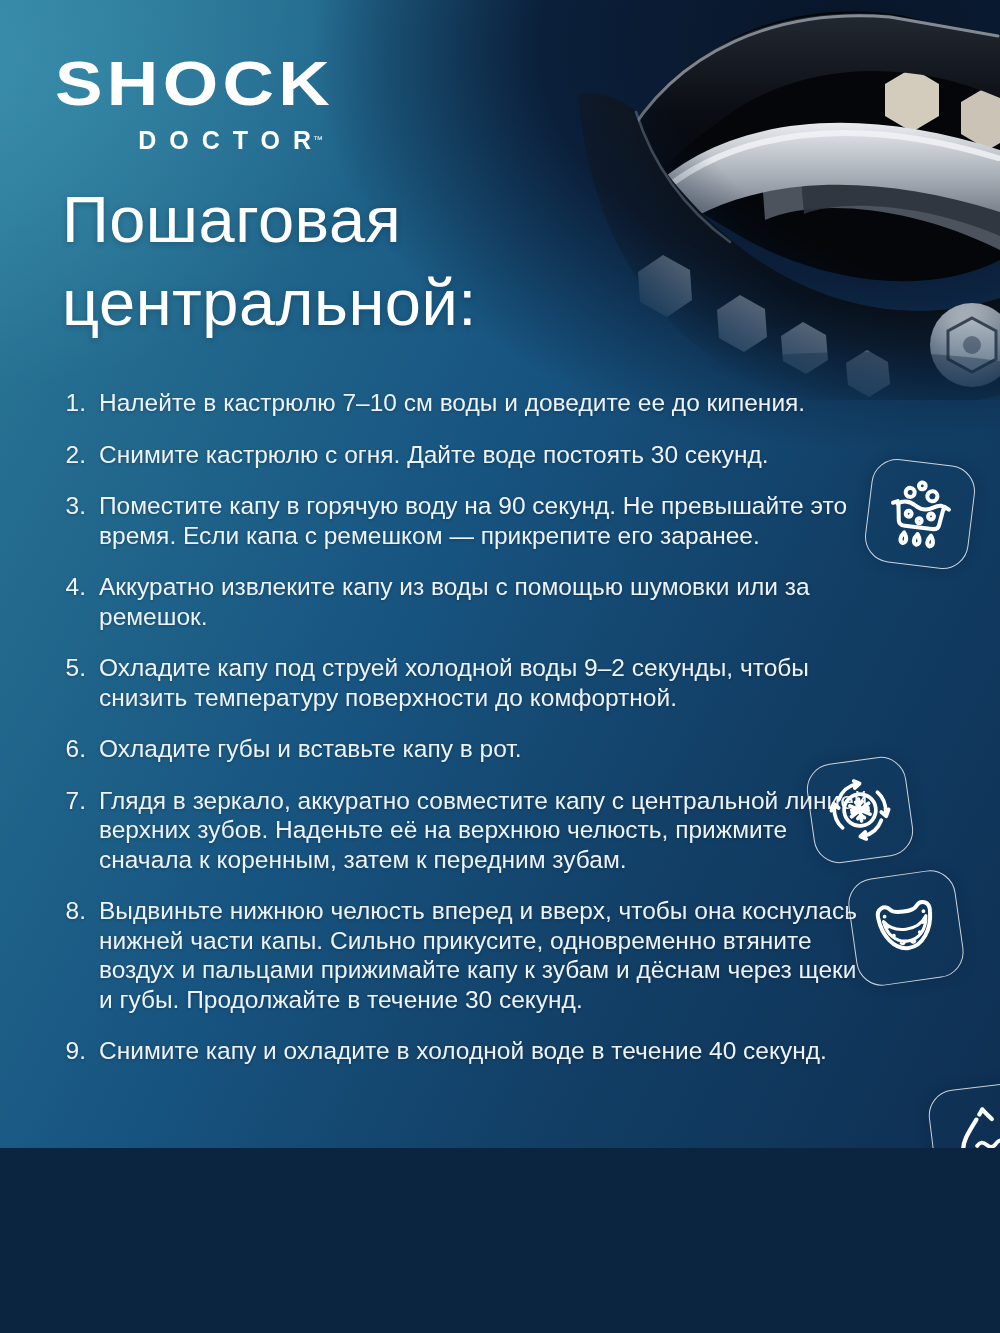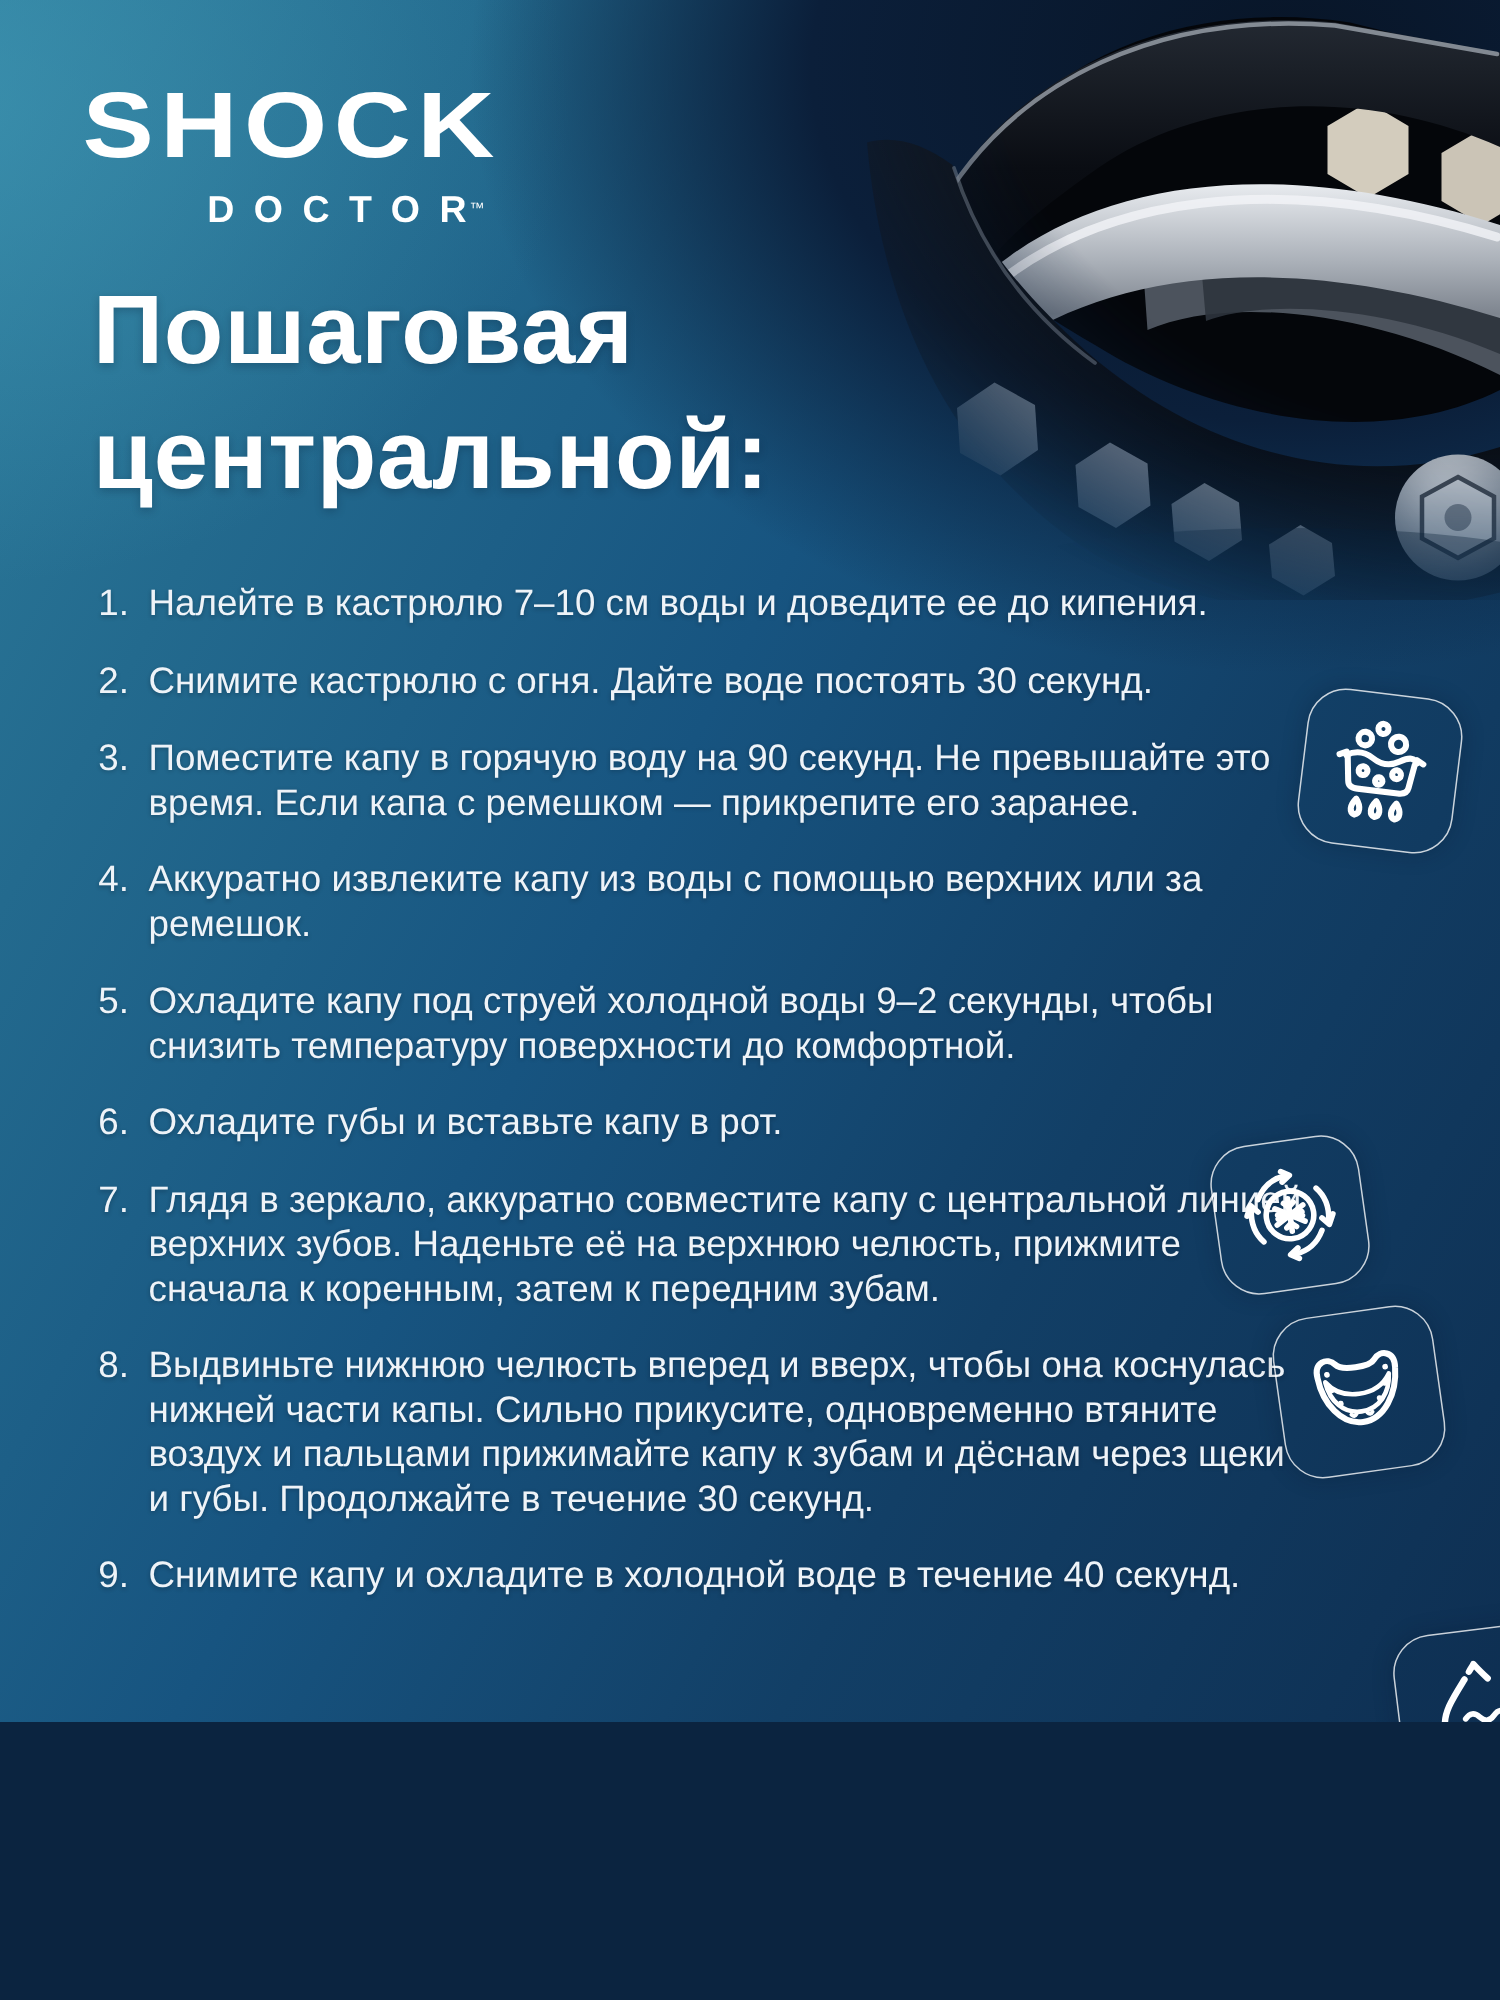--- a/index.html
+++ b/index.html
@@ -15,21 +15,21 @@
   .logo{position:absolute;left:55px;top:56px;}
   .logo-shock{
     display:block;font-weight:bold;font-size:66px;line-height:58px;
     letter-spacing:4px;transform:scale(1.08,.94);transform-origin:left top;
     color:#fff;
   }
   .logo-doctor-row{display:flex;align-items:center;justify-content:flex-end;width:268px;margin-top:12px;}
   .logo-doctor{font-weight:bold;font-size:25px;letter-spacing:13px;margin-right:-13px;color:#fff;}
   .logo-tm{font-size:10px;margin-left:2px;margin-top:-2px;color:#fff;}
   
-  .title{position:absolute;left:62px;top:178px;font-weight:bold;font-size:65px;line-height:83px;letter-spacing:.5px;text-shadow:0 2px 6px rgba(0,20,40,.25);}
+  .title{position:absolute;left:62px;top:178px;font-weight:normal;font-size:65px;line-height:83px;letter-spacing:.5px;text-shadow:0 2px 6px rgba(0,20,40,.25);}
   .title span{display:block;}
   
   .steps{position:absolute;left:28px;top:388px;width:846px;margin:0;padding:0;list-style:none;}
   .step{display:flex;margin:0 0 22px 0;font-size:24.5px;line-height:29.5px;color:#eef3f8;text-shadow:0 1px 3px rgba(0,15,30,.3);}
   .step-num{flex:none;width:58px;text-align:right;margin-right:13px;}
   .step-text{flex:1;max-width:770px;}
   
   .tile{
     position:absolute;border:1.6px solid rgba(255,255,255,.78);
     border-radius:26px;display:flex;align-items:center;justify-content:center;
@@ -126,21 +126,21 @@
       <li class="step">
         <span class="step-num">2.</span>
         <span class="step-text">Снимите кастрюлю с огня. Дайте воде постоять 30 секунд.</span>
       </li>
       <li class="step">
         <span class="step-num">3.</span>
         <span class="step-text">Поместите капу в горячую воду на 90 секунд. Не превышайте это время. Если капа с ремешком — прикрепите его заранее.</span>
       </li>
       <li class="step">
         <span class="step-num">4.</span>
-        <span class="step-text">Аккуратно извлеките капу из воды с помощью верхних или за ремешок.</span>
+        <span class="step-text">Аккуратно извлеките капу из воды с помощью шумовки или за ремешок.</span>
       </li>
       <li class="step">
         <span class="step-num">5.</span>
         <span class="step-text">Охладите капу под струей холодной воды 9–2 секунды, чтобы снизить температуру поверхности до комфортной.</span>
       </li>
       <li class="step">
         <span class="step-num">6.</span>
         <span class="step-text">Охладите губы и вставьте капу в рот.</span>
       </li>
       <li class="step">

